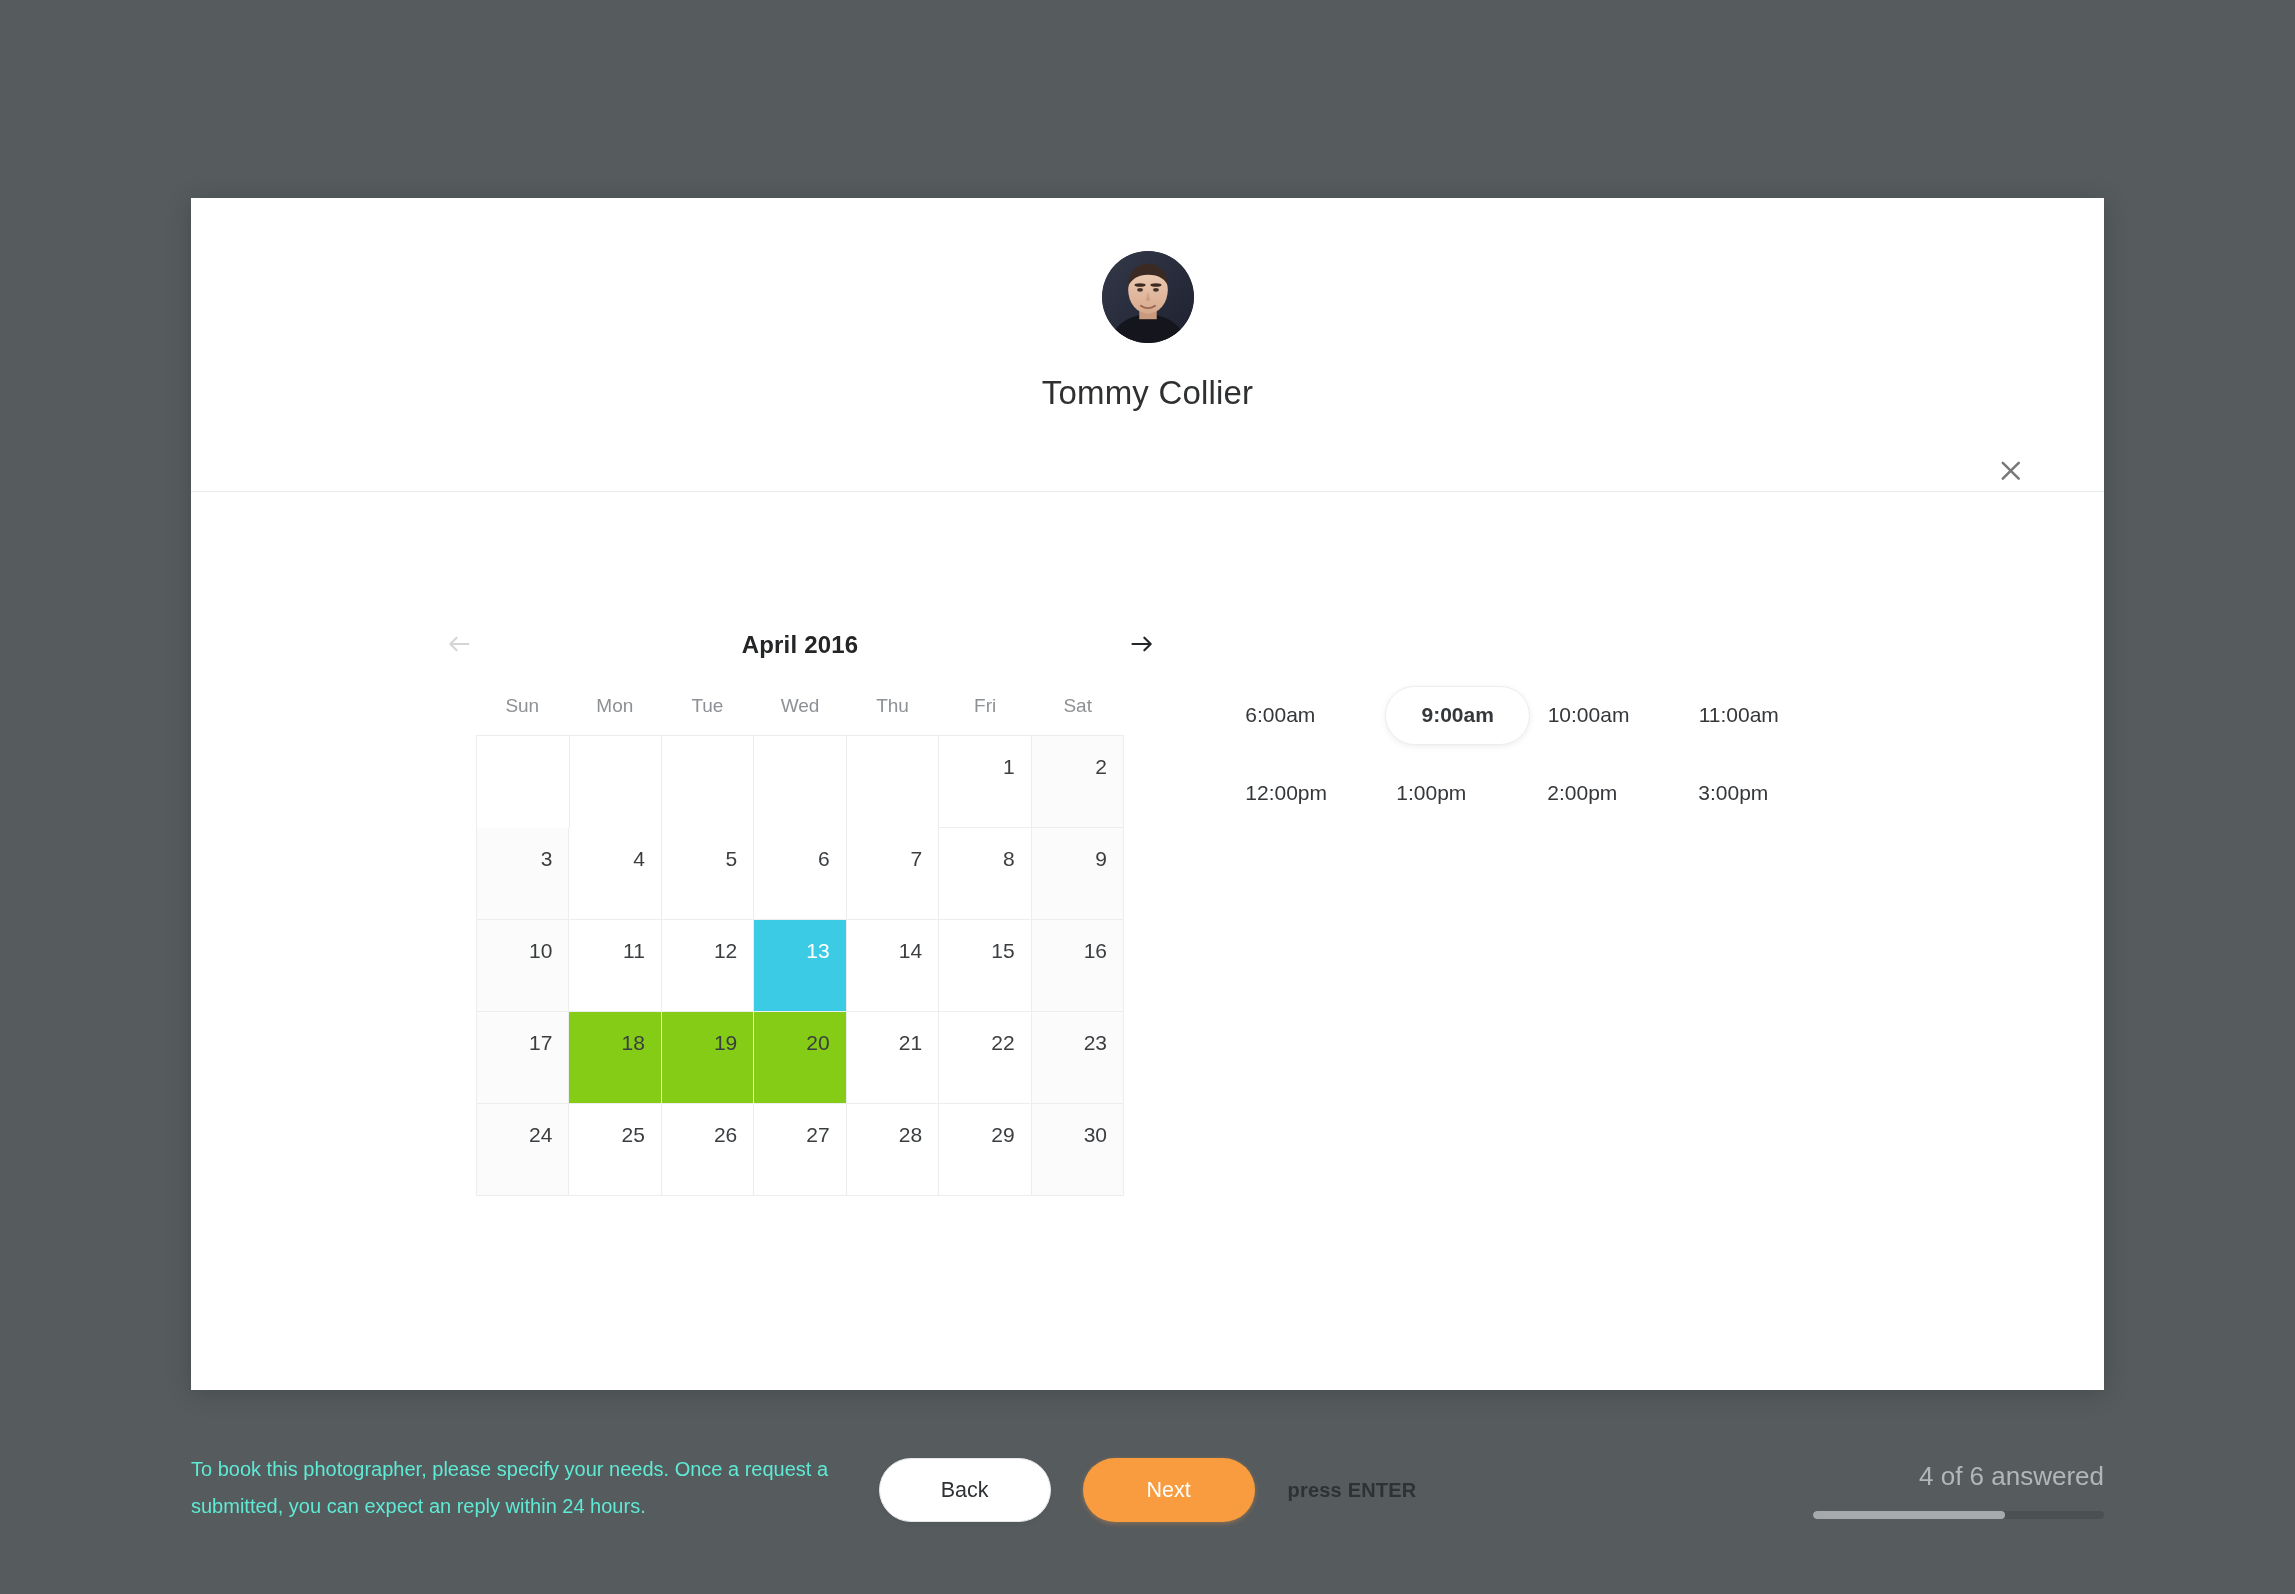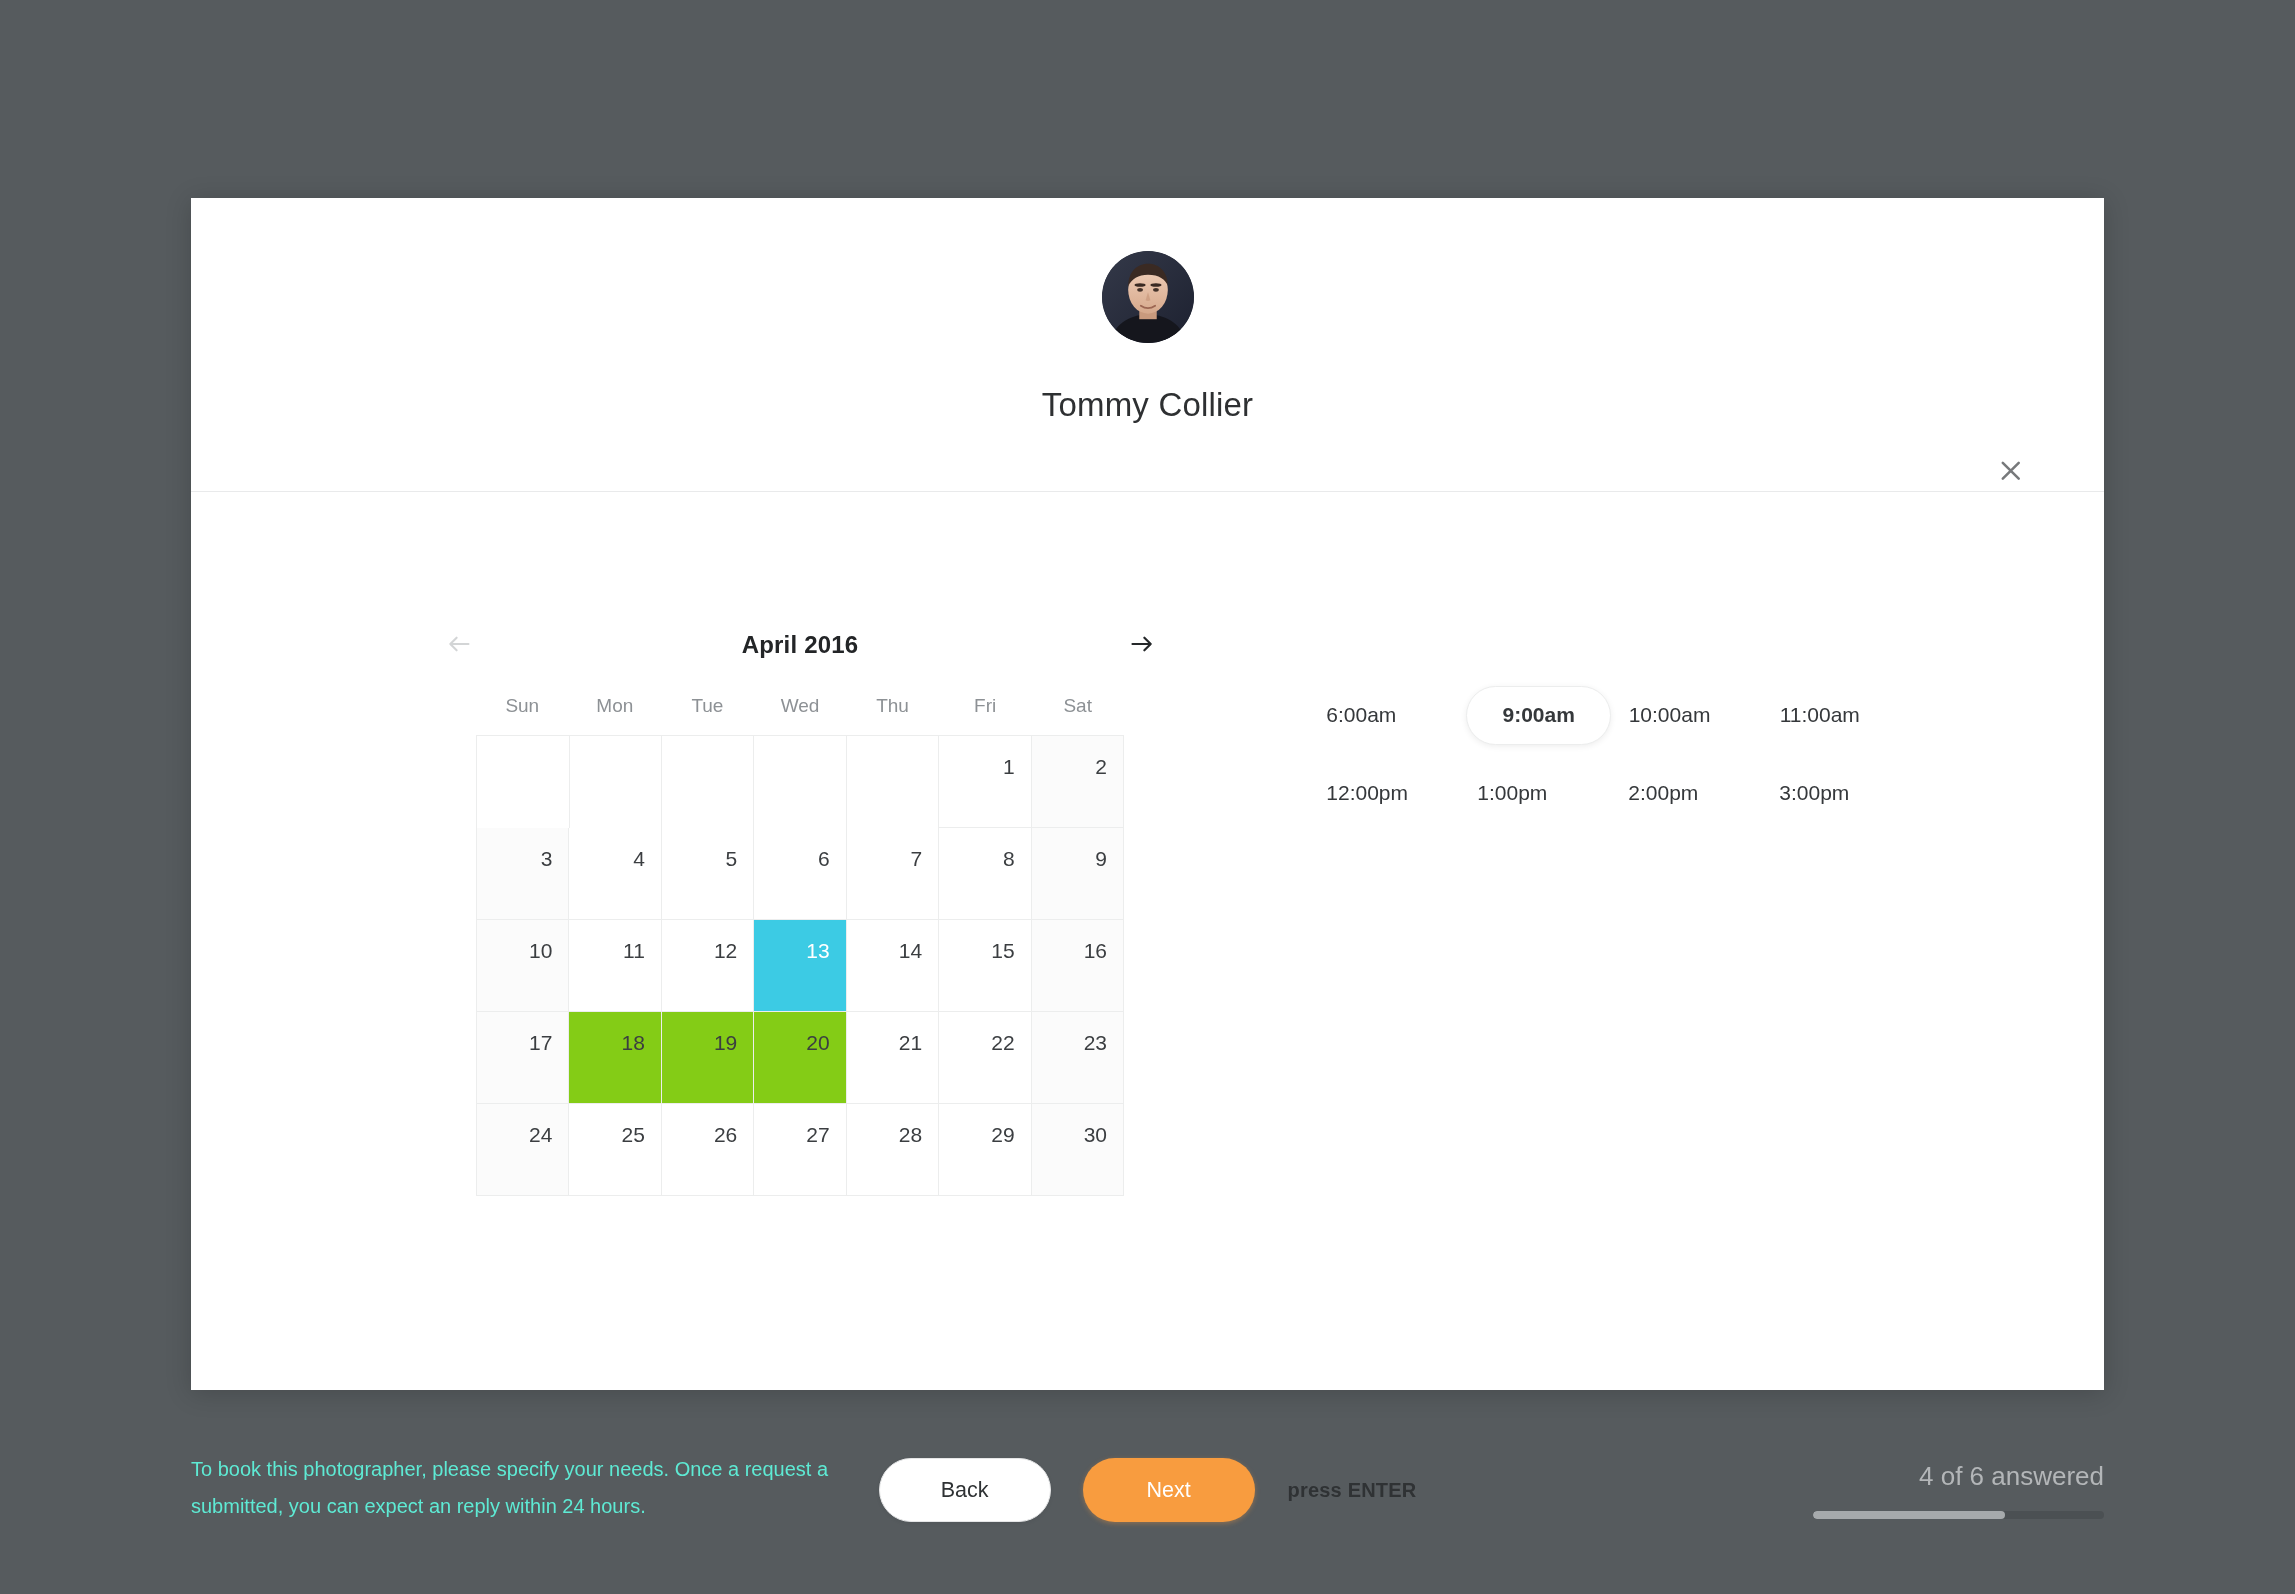--- a/index.html
+++ b/index.html
@@ -46,21 +46,20 @@
     left: 0;
     top: 0;
     width: 100%;
     height: 294px;
     border-bottom: 0.8px solid #e9eaeb;
     display: flex;
     flex-direction: column;
     align-items: center;
     justify-content: flex-start;
     padding-top: 53px;
-    gap: 12px;
   }
 
   .avatar {
     width: 92px;
     height: 92px;
     border-radius: 50%;
     overflow: hidden;
     position: relative;
     background: #2b2f3d;
     flex: none;
@@ -174,21 +173,21 @@
   .cal-cell.weekendish { background: #fbfbfb; }
   .cal-cell.dim       { background: #84cc16; }
   .cal-cell.selected  { background: #3ccbe4; color: #ffffff; }
 
   
   .cal-grid .blank + .cal-cell { border-left: 0.8px solid #eceded; margin-left: -0.8px; }
 
   
   .timeslots {
     position: absolute;
-    left: 1121px;
+    left: 1040px;
     top: 183px;
     width: 606px;
   }
   .slot-row {
     display: flex;
     align-items: center;
     height: 78px;
   }
   .slot {
     width: 151px;

